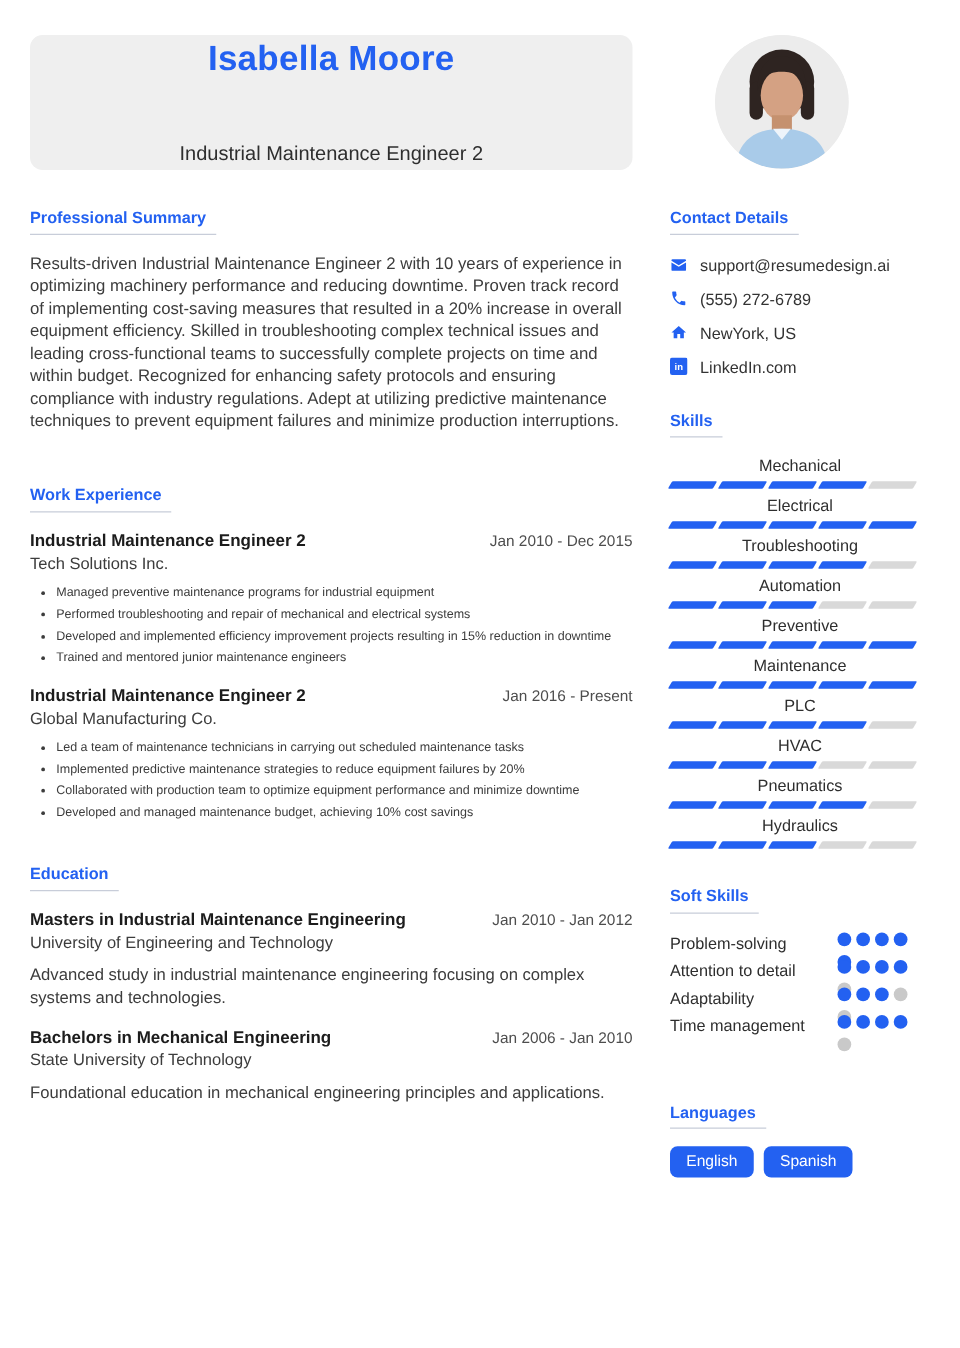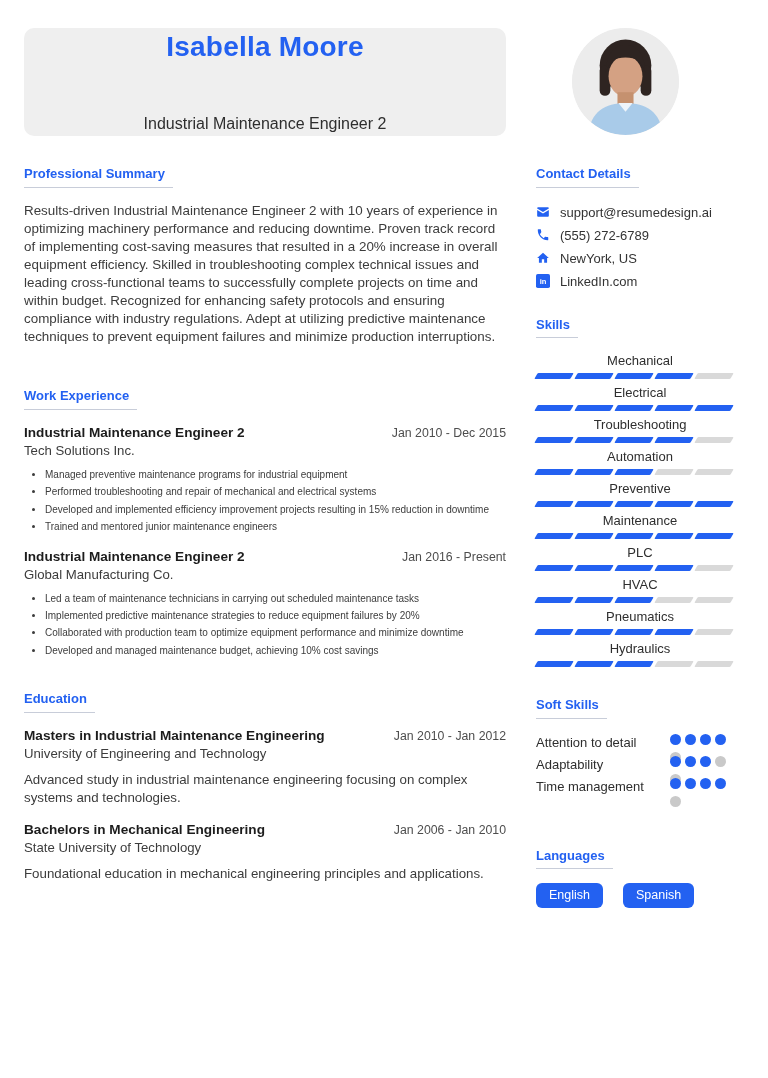--- a/index.html
+++ b/index.html
@@ -45,42 +45,42 @@
   .education-block{margin-top:34px;}
   .entry-head{display:flex;justify-content:space-between;align-items:baseline;margin-top:15px;}
   .entry-title{font-size:13.6px;font-weight:bold;color:var(--dark-text);}
   .entry-dates{font-size:12.3px;color:var(--date-text);white-space:nowrap;}
   .entry-sub{font-size:13.2px;color:var(--body-text);margin-top:3px;}
   ul.bullets{margin:10px 0 14px 0;padding-left:21px;}
   ul.bullets li{font-size:10px;color:var(--body-text);line-height:1.34;margin-bottom:4px;}
   .deg-desc{font-size:13.3px;color:var(--body-text);line-height:1.35;margin-top:10px;}
   
   .contact-list{margin-top:17px;}
-  .contact-item{display:flex;align-items:flex-start;margin-bottom:8px;color:var(--accent);}
+  .contact-item{display:flex;align-items:flex-start;margin-bottom:8px;color:var(--accent);margin-top:12px;}
   .contact-item svg{width:14px;height:14px;flex:0 0 auto;}
   .contact-text{font-size:13px;color:#333;margin-left:10px;}
   
   .skills-block{margin-top:28px;}
   .skills-list{margin-top:14px;}
   .skill-row{margin-bottom:5px;}
   .skill-name{font-size:13px;color:#2e2e2e;line-height:17px;text-align:center;}
   .skill-bar{display:flex;gap:4px;margin-top:4px;width:202px;}
   .seg{width:36px;height:6px;background:var(--bar-empty);transform:skewX(-30deg);border-radius:1px;}
   .seg.fill{background:var(--accent);}
   
   .soft-block{margin-top:30px;}
   .soft-list{margin-top:15px;}
   .soft-row{display:flex;height:22px;align-items:flex-start;}
   .soft-name{font-size:13px;color:#2e2e2e;line-height:16px;padding-top:1px;}
   .dots{margin-left:auto;margin-right:18px;width:56px;display:flex;flex-wrap:wrap;gap:7px 4px;}
   .dot{width:11px;height:11px;border-radius:50%;background:var(--dot-empty);}
   .dot.fill{background:var(--accent);}
   
   .lang-block{margin-top:48px;}
-  .lang-list{display:flex;gap:20px;margin-top:14px;}
+  .lang-list{display:flex;gap:8px;margin-top:14px;}
   .pill{background:var(--accent);color:#fff;font-size:12.5px;padding:5px 13px;border-radius:6px;line-height:1.2;}
 </style>
 </head>
 <body>
 
 <div class="page">
 
   <div class="top-row">
     <div class="header-card">
       <div class="name">Isabella Moore</div>
@@ -319,20 +319,30 @@
                 <div class="seg"></div>
                 <div class="seg"></div>
               </div>
   </div>
 </div>
       </section>
 
       <section class="soft-block">
         <h2 class="sec">Soft Skills</h2>
         <div class="soft-list">
+  <div class="soft-row">
+    <div class="soft-name">Problem-solving</div>
+    <div class="dots">
+                <div class="dot fill"></div>
+                <div class="dot fill"></div>
+                <div class="dot fill"></div>
+                <div class="dot fill"></div>
+                <div class="dot fill"></div>
+              </div>
+  </div>
 
   <div class="soft-row">
     <div class="soft-name">Attention to detail</div>
     <div class="dots">
                 <div class="dot fill"></div>
                 <div class="dot fill"></div>
                 <div class="dot fill"></div>
                 <div class="dot fill"></div>
                 <div class="dot"></div>
               </div>

